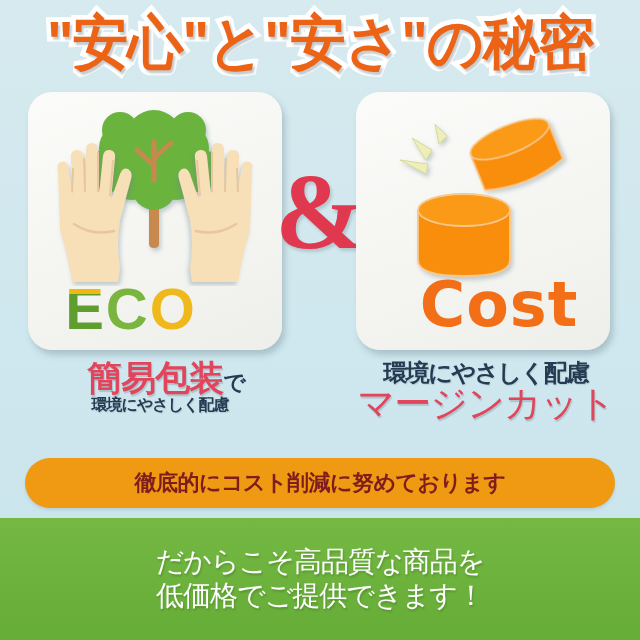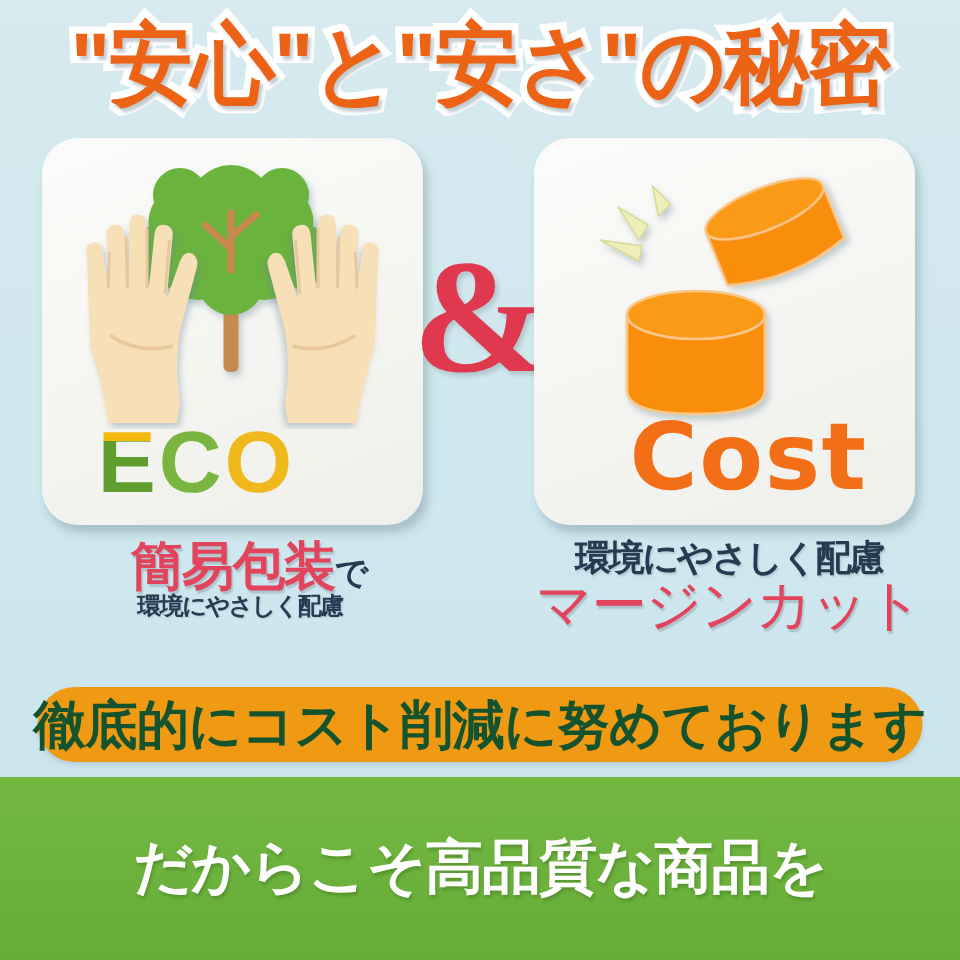--- a/index.html
+++ b/index.html
@@ -170,44 +170,44 @@
     width: 590px;
     height: 50px;
     background: #f09a14;
     border-radius: 26px;
     display: flex;
     align-items: center;
     justify-content: center;
     box-shadow: 0 2px 3px rgba(120,140,150,0.25);
   }
   .pill-text {
-    color: #14532d;
-    font-size: 35px;
+    color: #7f1d1d;
+    font-size: 22px;
     font-weight: bold;
     letter-spacing: -0.5px;
     white-space: nowrap;
   }
 
   
   .footer {
     position: absolute;
     left: 0;
     top: 518px;
     width: 640px;
     height: 122px;
     background: linear-gradient(180deg,#75b943 0%,#6cb23c 50%,#66ad37 100%);
     display: flex;
     flex-direction: column;
     align-items: center;
     justify-content: center;
   }
   .footer-line {
     color: #ffffff;
-    font-size: 39px;
-    font-weight: bold;
+    font-size: 28px;
+    font-weight: normal;
     letter-spacing: -1px;
     line-height: 1.22;
     white-space: nowrap;
     text-shadow: 1px 2px 2px rgba(40,80,20,0.28);
   }
 </style>
 </head>
 <body>
 
 <div id="banner">
@@ -332,15 +332,16 @@
     <div class="cap-line cap-top-navy">環境にやさしく配慮</div>
     <div class="cap-line cap-bot-red">マージンカット</div>
   </div>
 
   <div class="pill">
     <span class="pill-text">徹底的にコスト削減に努めております</span>
   </div>
 
   <div class="footer">
     <div class="footer-line">だからこそ高品質な商品を</div>
+    <div class="footer-line">低価格でご提供できます！</div>
   </div>
 
 </div>
 
 </body></html>

